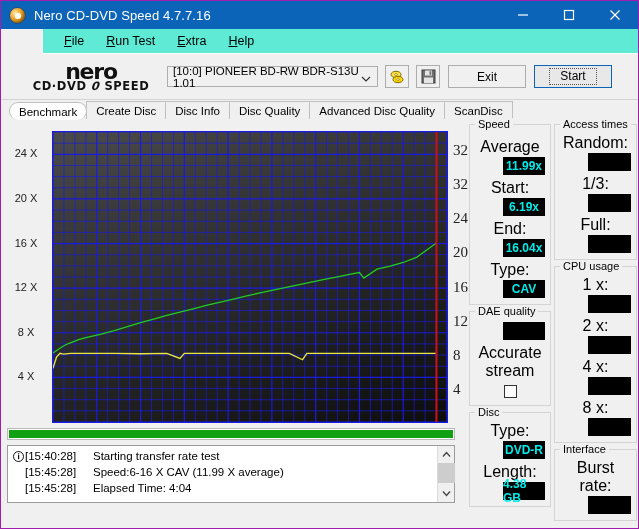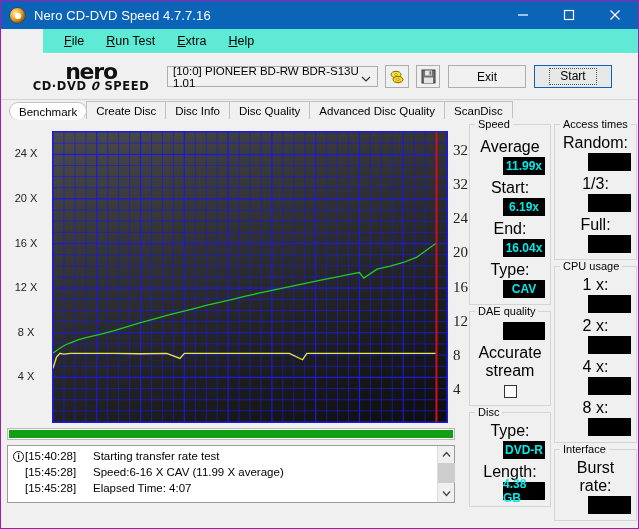--- a/index.html
+++ b/index.html
@@ -331,21 +331,21 @@
               <span class="msg">Starting transfer rate test</span>
             </div>
             <div class="logrow">
               <span class="ico"></span>
               <span class="ts">[15:45:28]</span>
               <span class="msg">Speed:6-16 X CAV (11.99 X average)</span>
             </div>
             <div class="logrow">
               <span class="ico"></span>
               <span class="ts">[15:45:28]</span>
-              <span class="msg">Elapsed Time:  4:07</span>
+              <span class="msg">Elapsed Time:  4:04</span>
             </div>
           </div>
         <div class="logscroll">
           <div class="arr">
             <svg width="9" height="7">
                 <polyline points="1,5.5 4.5,1.5 8,5.5" fill="none" stroke="#444" stroke-width="1.3"></polyline>
               </svg>
           </div>
           <div class="thumb"></div>
           <div class="track"></div>

